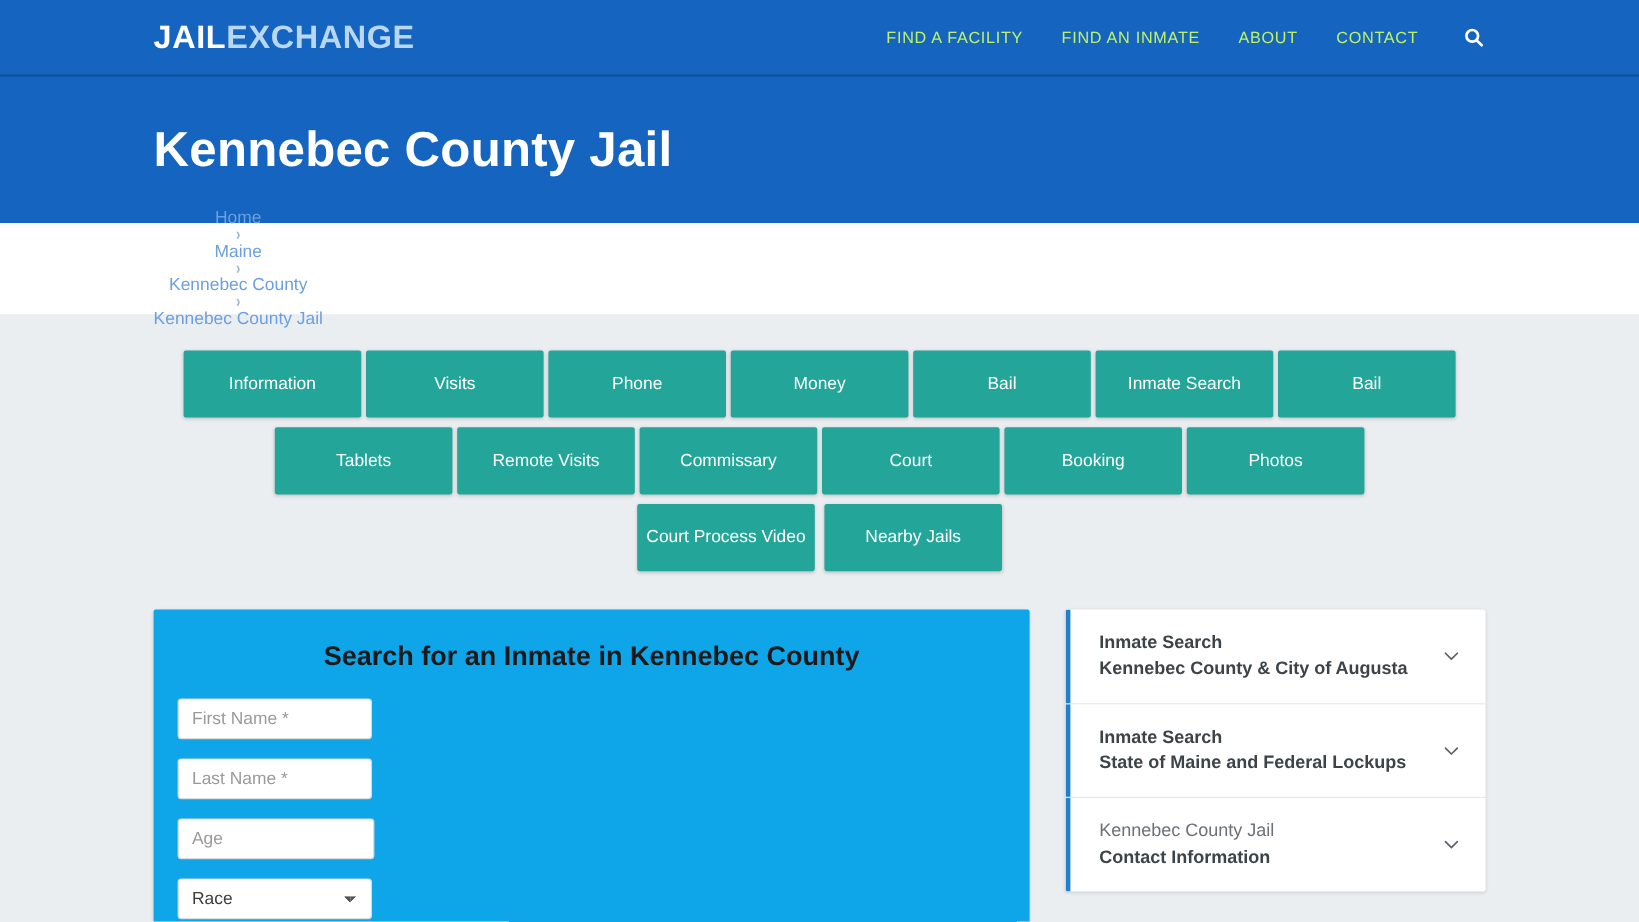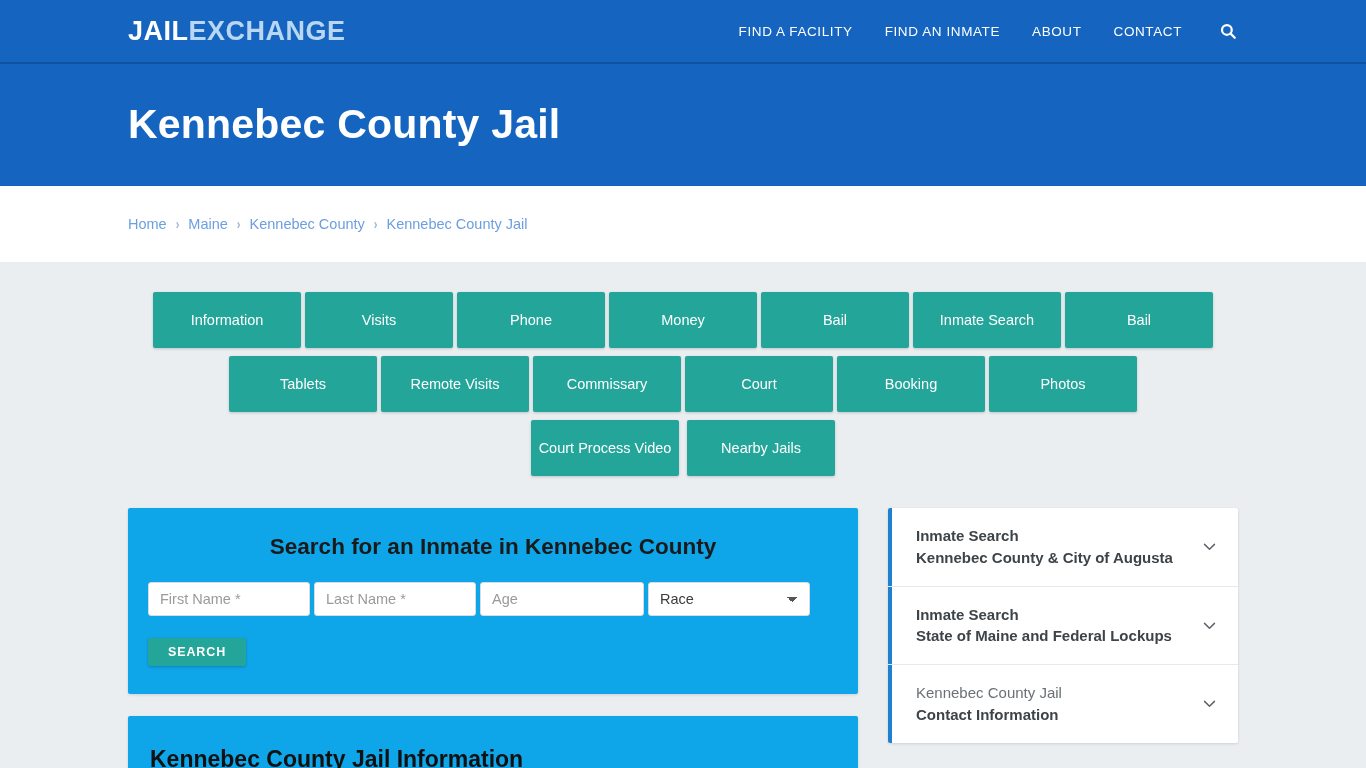--- a/index.html
+++ b/index.html
@@ -33,21 +33,21 @@
   .logo .lg-b { color: #b9d6f2; }
 
   .nav-links {
     margin-left: auto;
     margin-right: 128px;
     display: flex;
     align-items: center;
     gap: 32px;
   }
   .nav-link {
-    color: #ffffff;
+    color: #bef264;
     font-size: 13.5px;
     letter-spacing: 0.6px;
     text-decoration: none;
     white-space: nowrap;
     font-weight: 400;
   }
   .nav-search-btn {
     display: flex;
     align-items: center;
     justify-content: center;
@@ -77,20 +77,21 @@
     height: 76px;
     background: #ffffff;
     display: flex;
     align-items: center;
   }
   .breadcrumb {
     margin-left: 128px;
     display: flex;
     align-items: center;
     font-size: 14.5px;
+    flex-direction: column;
   }
   .crumb {
     color: #6b9fe0;
     text-decoration: none;
     white-space: nowrap;
   }
   .crumb.last { color: #6b9fe0; }
   .crumb-sep {
     margin: 0 9px;
     color: #9bb7d4;
@@ -164,22 +165,23 @@
   }
   .search-title {
     margin: 0 0 22px 0;
     text-align: center;
     font-size: 22.5px;
     font-weight: bold;
     color: #1a1a1a;
   }
   .search-row {
     display: flex;
-    gap: 4px;
+    gap: 16px;
     padding: 0 0 0 0;
+    flex-direction: column;
   }
   .field {
     height: 34px;
     border: 1px solid #d8dcdf;
     border-radius: 3px;
     font-size: 14.5px;
     color: #3c3c3c;
     padding: 0 11px;
     background: #ffffff;
     font-family: "Liberation Sans", sans-serif;

